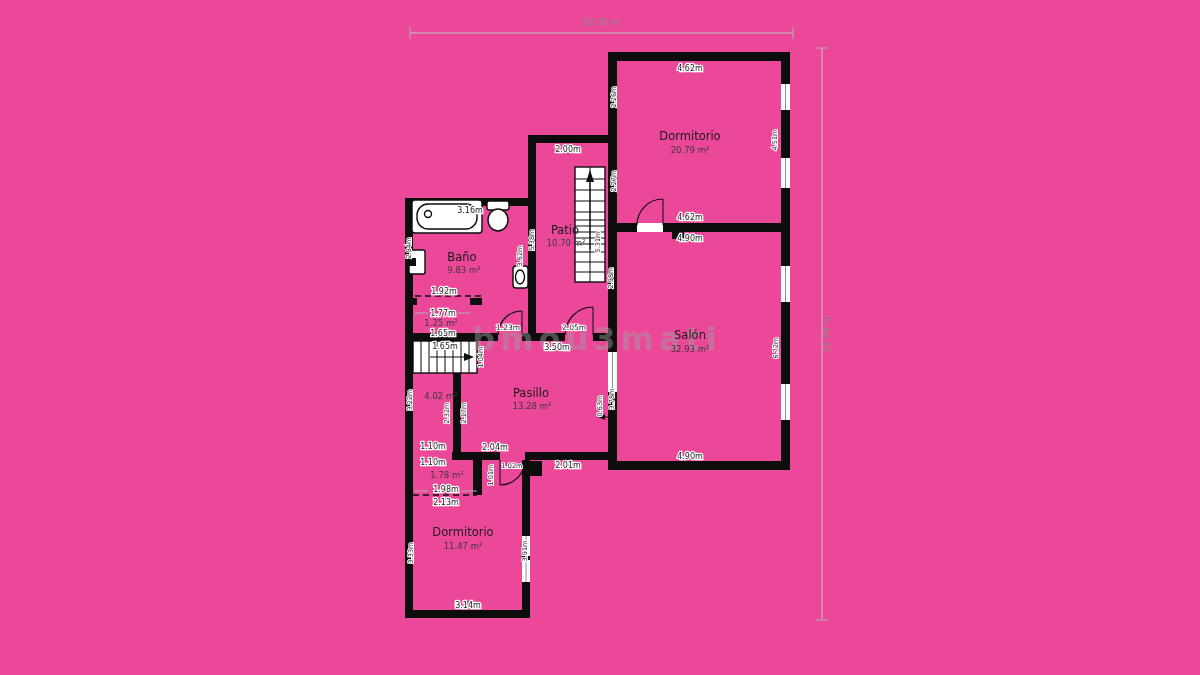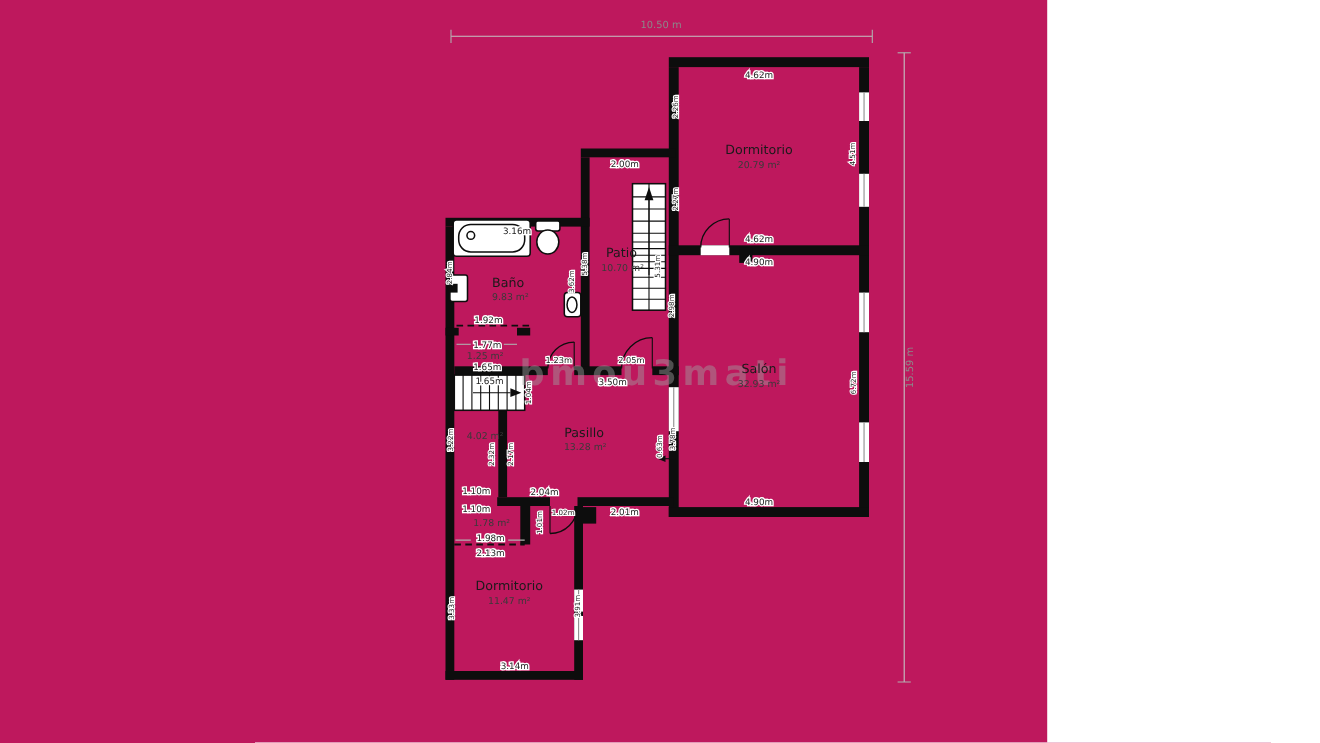--- a/index.html
+++ b/index.html
@@ -1,16 +1,16 @@
 <!DOCTYPE html>
 <html><head>
 <meta charset="utf-8">
 <style>
   html,body{margin:0;padding:0;background:#ffffff;}
-  .stage{position:relative;width:952px;height:675px;background:#be185d;overflow:hidden;
+  .stage{position:relative;width:1200px;height:675px;background:#ec4899;overflow:hidden;
          font-family:"DejaVu Sans", sans-serif;text-decoration:underline;}
   svg text{text-anchor:middle;font-family:"DejaVu Sans", sans-serif;}
   .odim{font-size:9px;fill:#8a8a8a;}
   .rname{font-size:11.5px;fill:#1a1a1a;}
   .rarea{font-size:8.5px;fill:#3a3a3a;}
   .dim{font-size:8px;fill:#222;paint-order:stroke;stroke:#ffffff;stroke-width:2.5px;}
   .dim7{font-size:7.5px;fill:#222;paint-order:stroke;stroke:#ffffff;stroke-width:2.2px;}
   .dim6{font-size:6.5px;fill:#222;paint-order:stroke;stroke:#ffffff;stroke-width:2px;}
   .wall{fill:#0d0d0d;}
   .open{fill:#ffffff;}

